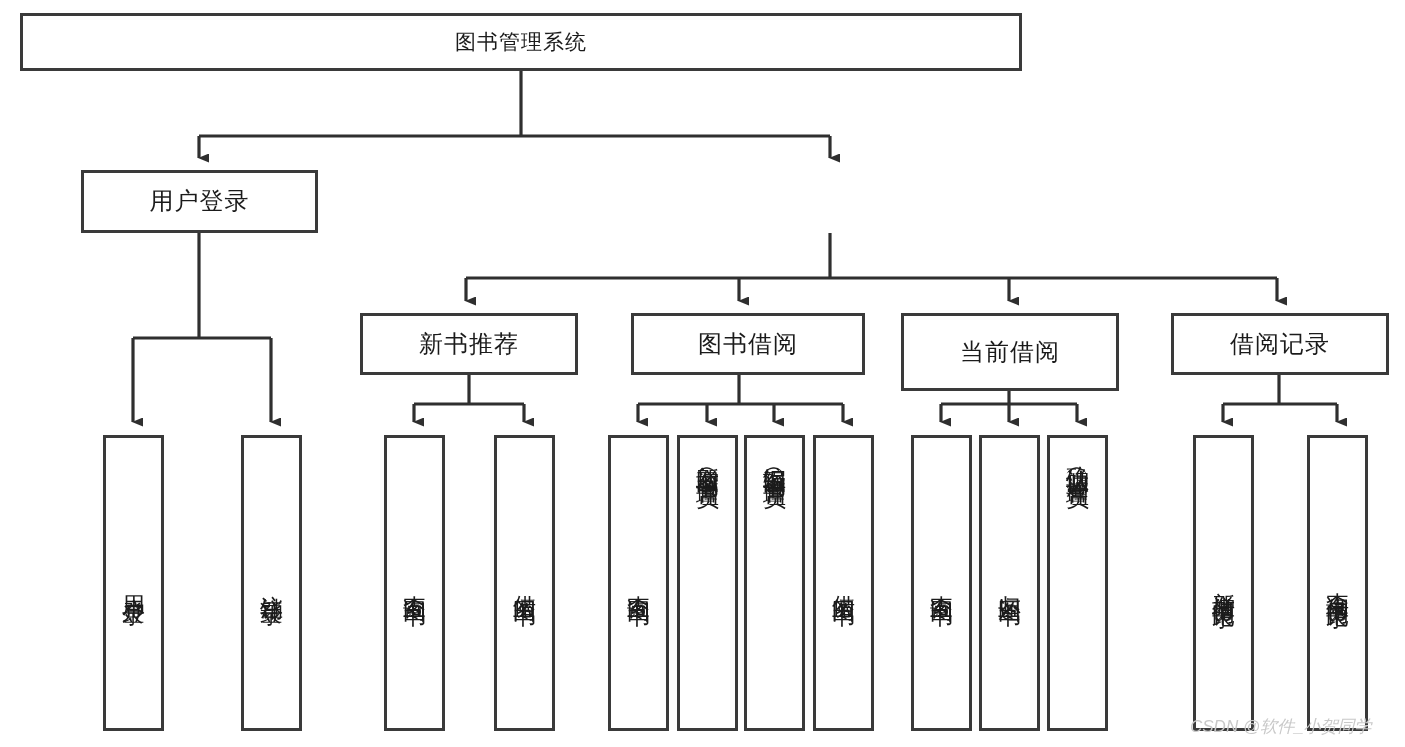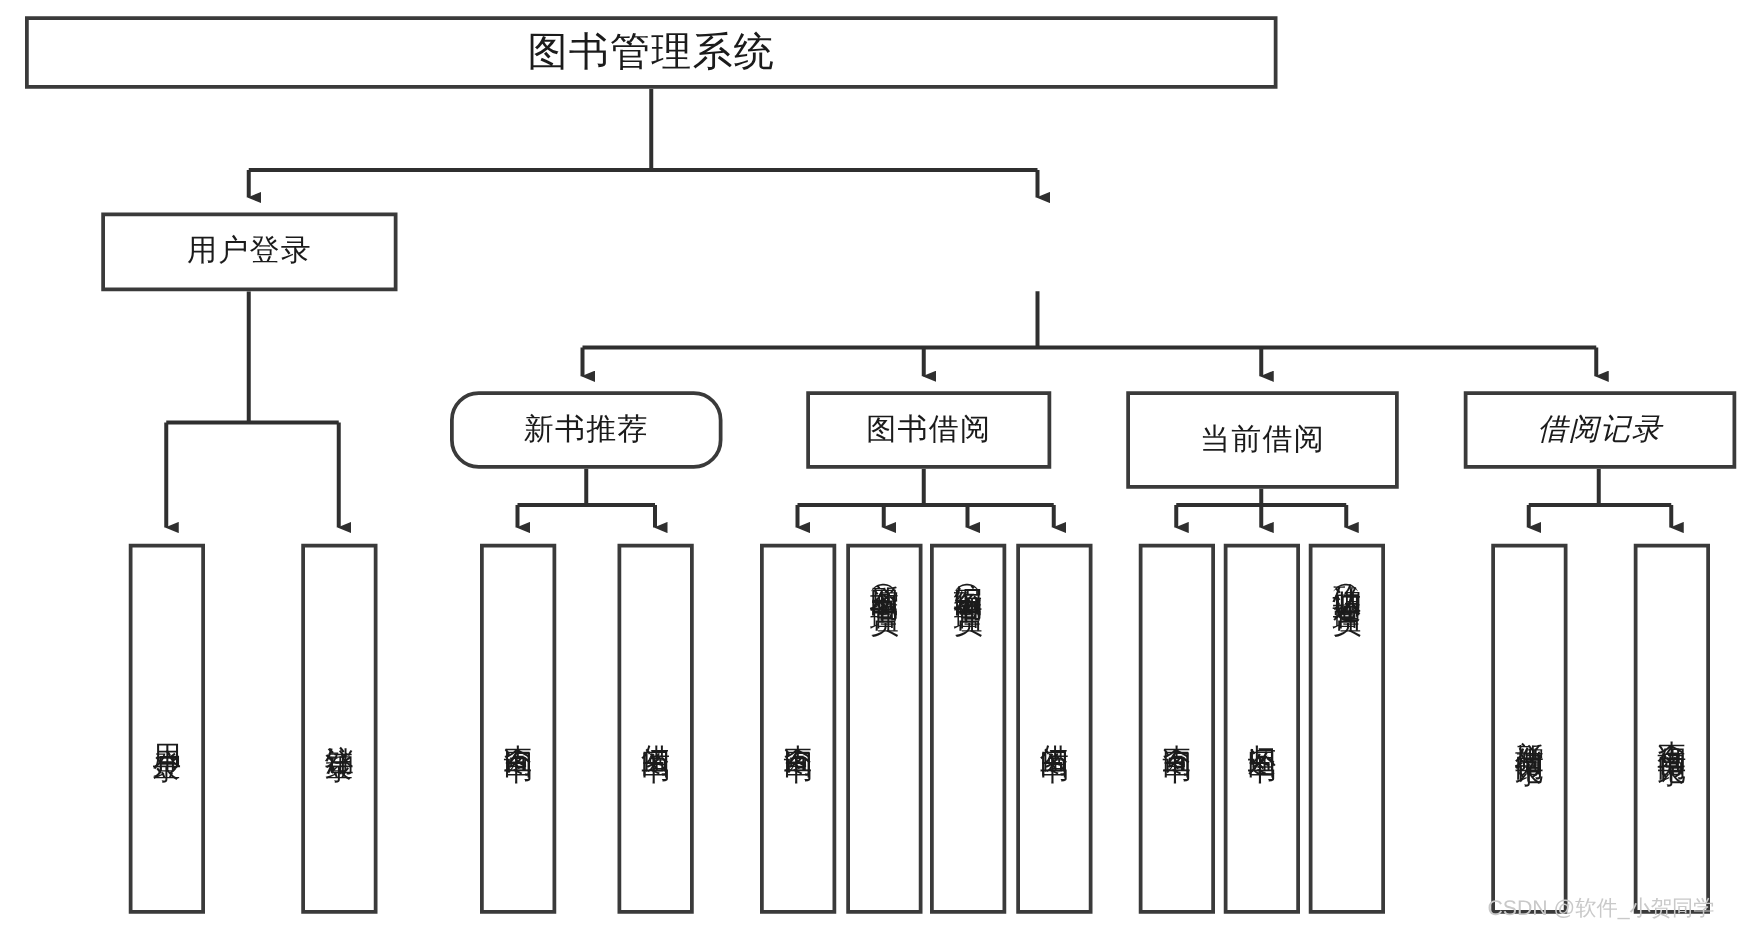--- a/index.html
+++ b/index.html
@@ -40,21 +40,21 @@
     display: block;
     text-align: center;
     line-height: 1.18;
     white-space: nowrap;
   }
   
   .node.h .lbl {
     font-size: 24px;
     letter-spacing: 1px;
   }
-  #n-root .lbl { font-size: 32px; }
+  #n-root .lbl { font-size: 21px; }
   
   .node.v {
     align-items: flex-start;
     padding-top: 10px;
   }
   .node.v .lbl {
     writing-mode: vertical-rl;
     text-orientation: upright;
     font-size: 23px;
     letter-spacing: 3px;
@@ -130,33 +130,33 @@
 
   <div class="node h" id="n-root" style="left:20px; top:13px; width:1002px; height:58px;">
     <span class="lbl">图书管理系统</span>
   </div>
 
   <div class="node h" style="left:81px; top:170px; width:237px; height:63px;">
     <span class="lbl">用户登录</span>
   </div>
 
 
-  <div class="node h" style="left:360px; top:313px; width:218px; height:62px;border-radius:23px;">
+  <div class="node h" style="left:360px; top:313px; width:218px; height:62px;">
     <span class="lbl">新书推荐</span>
   </div>
 
-  <div class="node h" style="left:631px; top:313px; width:196px; height:62px;margin-left:14px;">
+  <div class="node h" style="left:631px; top:313px; width:234px; height:62px;">
     <span class="lbl">图书借阅</span>
   </div>
 
   <div class="node h" style="left:901px; top:313px; width:218px; height:78px;">
     <span class="lbl">当前借阅</span>
   </div>
 
-  <div class="node h" style="left:1171px; top:313px; width:218px; height:62px;font-style:italic;">
+  <div class="node h" style="left:1171px; top:313px; width:218px; height:62px;">
     <span class="lbl">借阅记录</span>
   </div>
 
   <div class="node v mid" style="left:103px; top:435px; width:61px; height:296px;">
     <span class="lbl">用户登录</span>
   </div>
 
   <div class="node v mid" style="left:241px; top:435px; width:61px; height:296px;">
     <span class="lbl">注销登录</span>
   </div>
@@ -198,15 +198,15 @@
   </div>
 
   <div class="node v mid" style="left:1193px; top:435px; width:61px; height:296px;">
     <span class="lbl">新增借阅记录</span>
   </div>
 
   <div class="node v mid" style="left:1307px; top:435px; width:61px; height:296px;">
     <span class="lbl">查询借阅记录</span>
   </div>
 
-  <div class="watermark" style="left:1190px; top:715px;">CSDN @软件_小贺同学</div>
+  <div class="watermark" style="left:1190px; top:715px;font-style:italic;">CSDN @软件_小贺同学</div>
 
 </div>
 
 </body></html>

